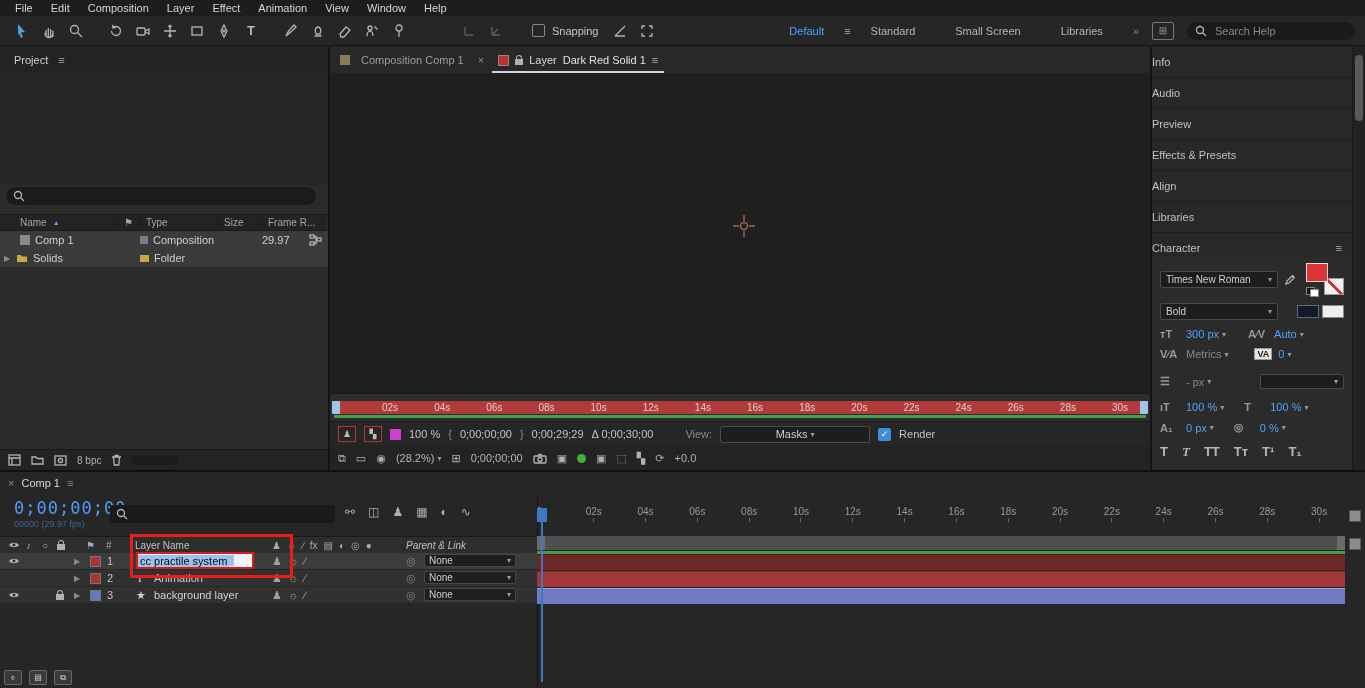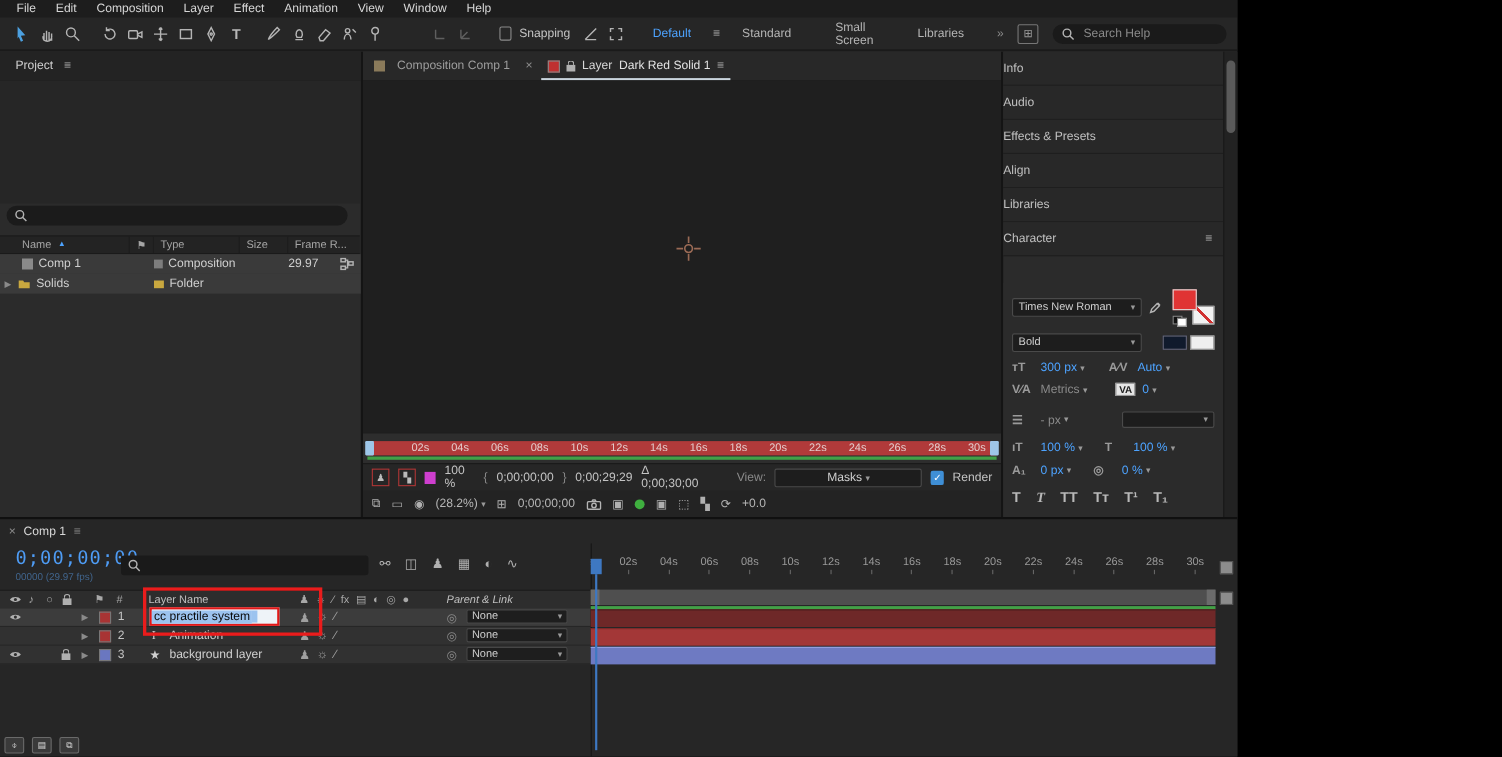--- a/index.html
+++ b/index.html
@@ -1,16 +1,16 @@
 <!DOCTYPE html>
 <html><head>
 <meta charset="utf-8">
 <style>
   html,body{margin:0;padding:0;background:#000;}
-  .app{position:relative;width:1125px;height:688px;background:#232323;
+  .app{position:relative;width:1365px;height:688px;background:#232323;
        font-family:"Liberation Sans",sans-serif;font-size:11px;color:#c5c5c5;
        overflow:hidden;user-select:none;}
   .abs{position:absolute;}
   .flex{display:flex;align-items:center;}
   .ic{display:inline-flex;align-items:center;justify-content:center;color:#b0b0b0;}
   svg.ti{fill:none;stroke:#b4b4b4;stroke-width:1.3;}
   .dim{color:#8a8a8a;} .blue{color:#4da3ff;}
   .dd{font-size:8px;color:#999;margin-left:3px;}
 
   
@@ -339,20 +339,46 @@
           <span>Solids</span>
         </div>
         <div class="pcell" style="width:22px;"></div>
         <div class="pcell" style="width:78px;">
           <span class="mini-sw" style="background:#c9a83f;width:9px;height:7px;"></span>
           <span>Folder</span>
         </div>
         <div class="pcell" style="width:44px;"></div>
         <div class="pcell" style="flex:1;"></div>
       </div>
+      <div class="proj-footer">
+        <span class="ic">
+          <svg class="ti" width="13" height="12">
+              <rect x="1" y="1" width="11" height="10"></rect>
+              <path d="M1 4h11M4 4v7"></path>
+            </svg>
+          </span>
+        <span class="ic">
+          <svg class="ti" width="13" height="11">
+              <path d="M1 2h4l1 1.5h6V9H1z"></path>
+            </svg>
+          </span>
+        <span class="ic">
+          <svg class="ti" width="13" height="11">
+              <rect x="1" y="1" width="11" height="9"></rect>
+              <circle cx="6.5" cy="5.5" r="2"></circle>
+            </svg>
+          </span>
+        <span style="font-size:10px;color:#b0b0b0;">8 bpc</span>
+        <span class="ic">
+          <svg class="ti" width="11" height="12">
+              <path d="M1 3h9M4 3V1.5h3V3M2.5 3l.8 8h4.4l.8-8"></path>
+            </svg>
+          </span>
+        <span class="pill"></span>
+      </div>
     </div>
 
     <div id="comp">
       <div class="ctabs">
         <div class="ctab">
           <span class="mini-sw" style="background:#8a7a5a;"></span>
           <span>Composition Comp 1</span>
         </div>
         <span class="dim" style="padding:0 4px;">×</span>
         <div class="ctab active">
@@ -439,20 +465,21 @@
         <span class="ic">⟳</span>
         <span>+0.0</span>
       </div>
     </div>
 
     <div id="sidebar">
       <div style="margin-right:13px;">
 
       <div class="side-head">Info</div>
           <div class="side-head">Audio</div>
+          <div class="side-head">Preview</div>
           <div class="side-head">Effects &amp; Presets</div>
           <div class="side-head">Align</div>
           <div class="side-head">Libraries</div>
         </div>
       <div class="side-head" style="margin-right:13px;justify-content:space-between;padding-right:10px;">
         <span>Character</span>
         <span class="ic">≡</span>
       </div>
 
       <div id="charbody">

